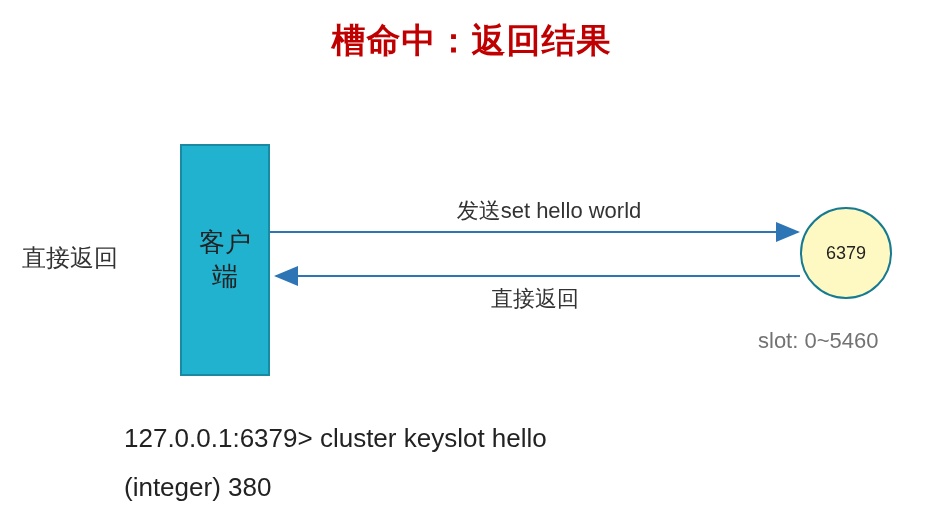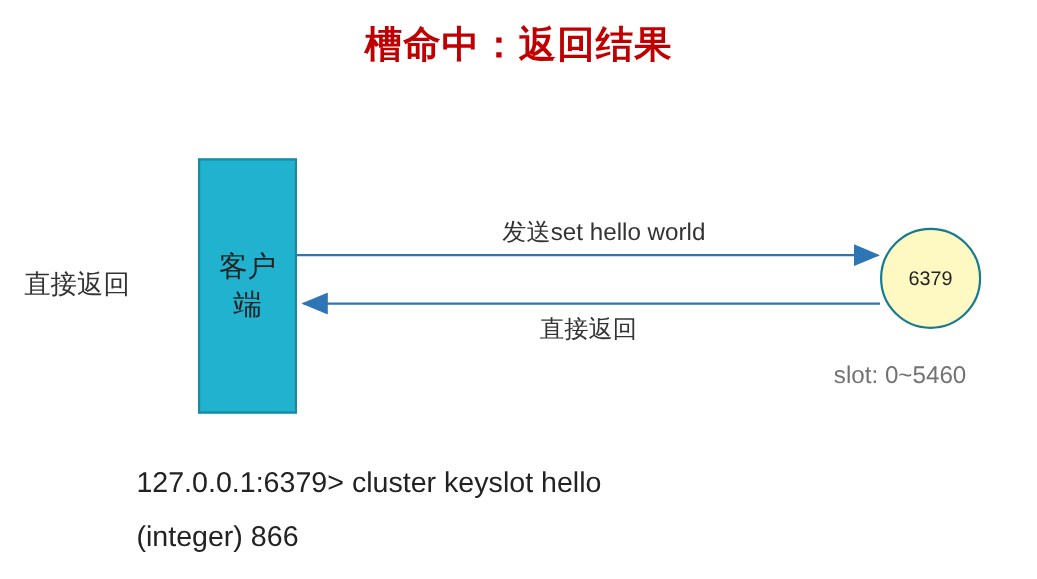--- a/index.html
+++ b/index.html
@@ -124,14 +124,14 @@
 <div class="arrow-caption" style="left:270px; top:284px; width:530px;">直接返回</div>
 
 <div class="node-circle">
   <span class="node-port">6379</span>
 </div>
 
 <div class="slot-label">slot: 0~5460</div>
 
 <div class="terminal">
   <div>127.0.0.1:6379&gt; cluster keyslot hello</div>
-  <div>(integer) 866</div>
+  <div>(integer) 380</div>
 </div>
 
 </body></html>

